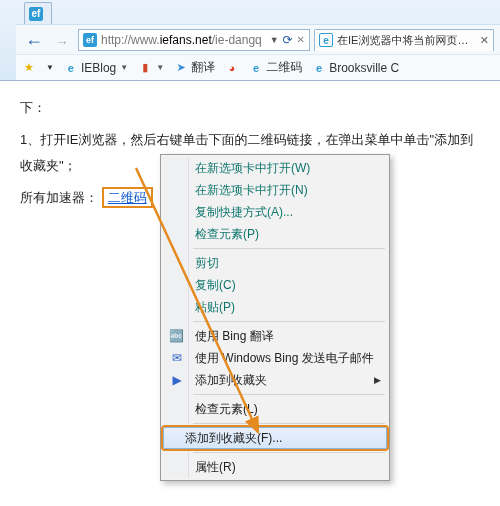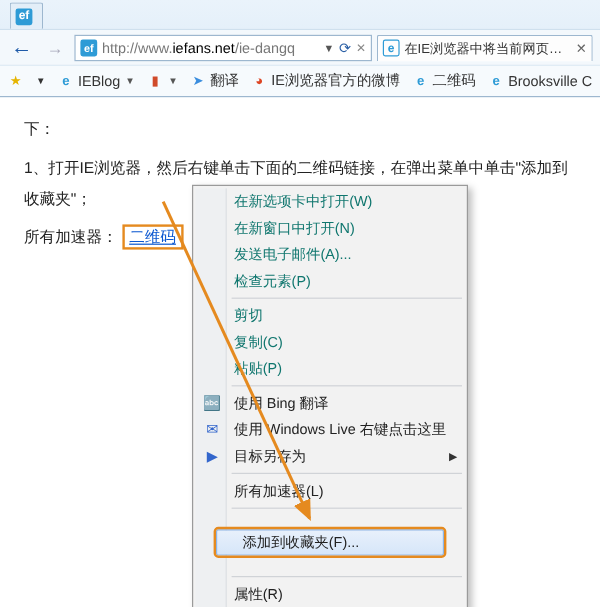--- a/index.html
+++ b/index.html
@@ -10,20 +10,21 @@
     background: #fff;
     width: 500px;
     height: 506px;
     overflow: hidden;
     position: relative;
   }
   
   .chrome {
     background: linear-gradient(#eaf3fb, #d9e9f7);
     border-bottom: 1px solid #9db7cf;
+    padding-left: 16px;
   }
   .tabbar {
     height: 24px;
     display: flex;
     align-items: flex-end;
     padding-left: 8px;
     gap: 2px;
   }
   .tab {
     height: 22px;
@@ -146,21 +147,21 @@
     padding-left: 32px;
     padding-right: 14px;
     color: #222;
     white-space: nowrap;
   }
   .mi.disabled { color: #0f766e; }
   .mi.hover {
     background: linear-gradient(#e8f0fb, #d6e6f9);
     border: 1px solid #8ab4e8;
     border-radius: 2px;
-    margin: 17px;
+    margin: 0;
     height: 22px;
     padding-left: 21px;
   }
   .mi.hover.boxed { outline: 2px solid #e58a1f; outline-offset: 0; }
   .mi .arrow {
     position: absolute; right: 6px; font-size: 9px; color: #333;
   }
   .mi .mico {
     position: absolute; left: 6px; width: 16px; text-align: center; font-size: 12px;
   }
@@ -222,21 +223,20 @@
     <span class="fav-item">
       <span class="ico" style="color:#d04a2a;">▮</span>
       <span class="dd">▼</span>
     </span>
     <span class="fav-item">
       <span class="ico" style="color:#3a8dde;">➤</span>
       <span>翻译</span>
     </span>
     <span class="fav-item">
       <span class="ico" style="color:#d42;">◕</span>
-      <span>IE浏览器官方的微博</span>
     </span>
     <span class="fav-item">
       <span class="ico" style="color:#2e9bd6;font-weight:bold;">e</span>
       <span>二维码</span>
     </span>
     <span class="fav-item">
       <span class="ico" style="color:#2e9bd6;font-weight:bold;">e</span>
       <span>Brooksville C</span>
     </span>
   </div>
@@ -253,24 +253,24 @@
   </div>
 </div>
 
 <div class="ctxmenu">
   <div class="iconcol"></div>
 
   <div class="mi disabled">
       <span>在新选项卡中打开(W)</span>
     </div>
   <div class="mi disabled">
-      <span>在新窗口中打开(N)</span>
-    </div>
-  <div class="mi disabled">
-      <span>发送电子邮件(A)...</span>
+      <span>在新选项卡中打开(N)</span>
+    </div>
+  <div class="mi disabled">
+      <span>复制快捷方式(A)...</span>
     </div>
   <div class="mi disabled">
       <span>检查元素(P)</span>
     </div>
   <div class="sep"></div>
 
   <div class="mi disabled">
       <span>剪切</span>
     </div>
   <div class="mi disabled">
@@ -280,31 +280,31 @@
       <span>粘贴(P)</span>
     </div>
   <div class="sep"></div>
 
   <div class="mi">
     <span class="mico" style="color:#2a8;">🔤</span>
     <span>使用 Bing 翻译</span>
   </div>
   <div class="mi">
     <span class="mico" style="color:#36c;">✉</span>
-    <span>使用 Windows Live 右键点击这里</span>
+    <span>使用 Windows Bing 发送电子邮件</span>
   </div>
   <div class="mi">
     <span class="mico" style="color:#36c;">▶</span>
-    <span>目标另存为</span>
+    <span>添加到收藏夹</span>
     <span class="arrow">▶</span>
   </div>
   <div class="sep"></div>
 
   <div class="mi">
-      <span>所有加速器(L)</span>
+      <span>检查元素(L)</span>
     </div>
   <div class="sep"></div>
 
   <div class="mi hover boxed">
       <span>添加到收藏夹(F)...</span>
     </div>
   <div class="sep"></div>
 
   <div class="mi">
       <span>属性(R)</span>

